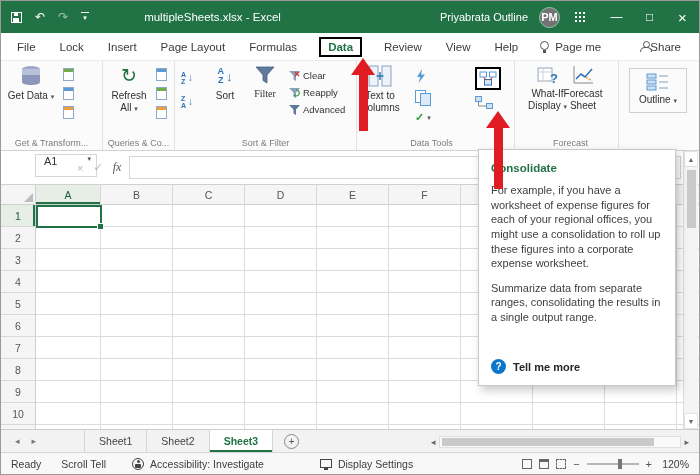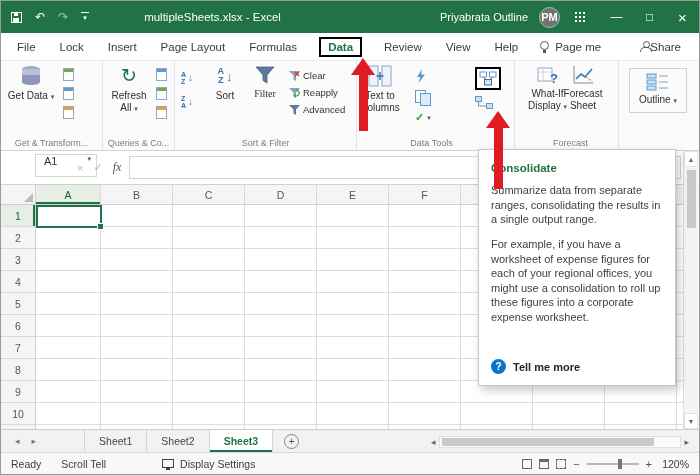--- a/index.html
+++ b/index.html
@@ -410,20 +410,24 @@
       <div class="htrack">
           <div class="hthumb"></div>
         </div>
       <span class="harrow">▸</span>
     </div>
   </div>
 
   <div class="statusbar">
     <span class="sb-ready">Ready</span>
     <span class="sb-scroll">Scroll Tell</span>
+    <span class="sb-access">
+      <span class="icon-access"></span>
+      <span>Accessibility: Investigate</span>
+    </span>
     <span class="sb-display">
       <span class="icon-monitor"></span>
       <span>Display Settings</span>
     </span>
     <span class="sb-right">
       <span class="viewicon"></span>
       <span class="viewicon v2"></span>
       <span class="viewicon v3"></span>
       <span class="zoomsign">−</span>
       <span class="ztrack">
@@ -435,22 +439,22 @@
   </div>
 
   <div class="vscroll">
     <div class="vbtn">▲</div>
     <div class="vthumb"></div>
     <div class="vbtn down">▼</div>
   </div>
 
   <div class="tooltip">
     <div class="tt-title">Consolidate</div>
+    <div class="tt-p">For example, if you have a worksheet of expense figures for each of your regional offices, you might use a consolidation to roll up these figures into a corporate expense worksheet.</div>
     <div class="tt-p">Summarize data from separate ranges, consolidating the results in a single output range.</div>
-    <div class="tt-p">For example, if you have a worksheet of expense figures for each of your regional offices, you might use a consolidation to roll up these figures into a corporate expense worksheet.</div>
     <div class="tt-link">
       <span class="qmark">?</span>
       <span>Tell me more</span>
     </div>
   </div>
 
   <div class="ann-arrow" id="arrow-data">
     <div class="head"></div>
       <div class="shaft"></div>
   </div>

